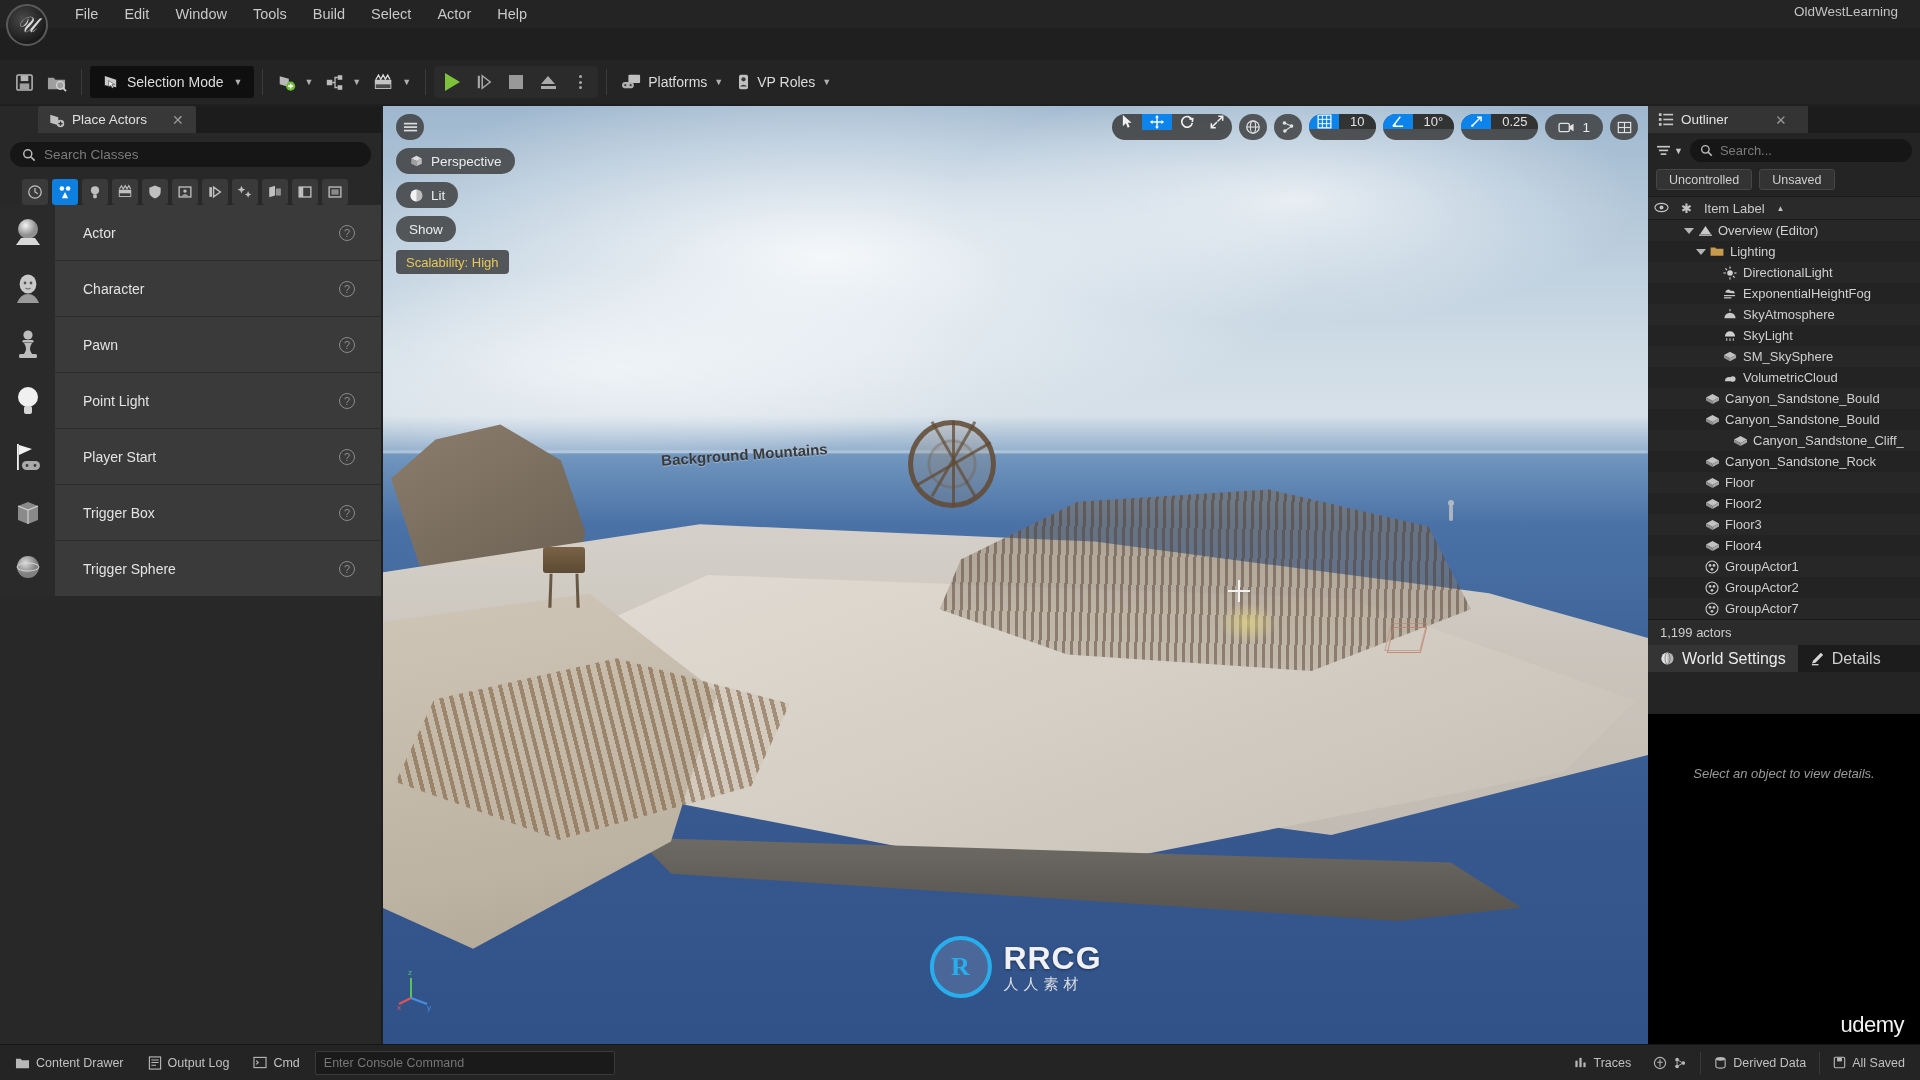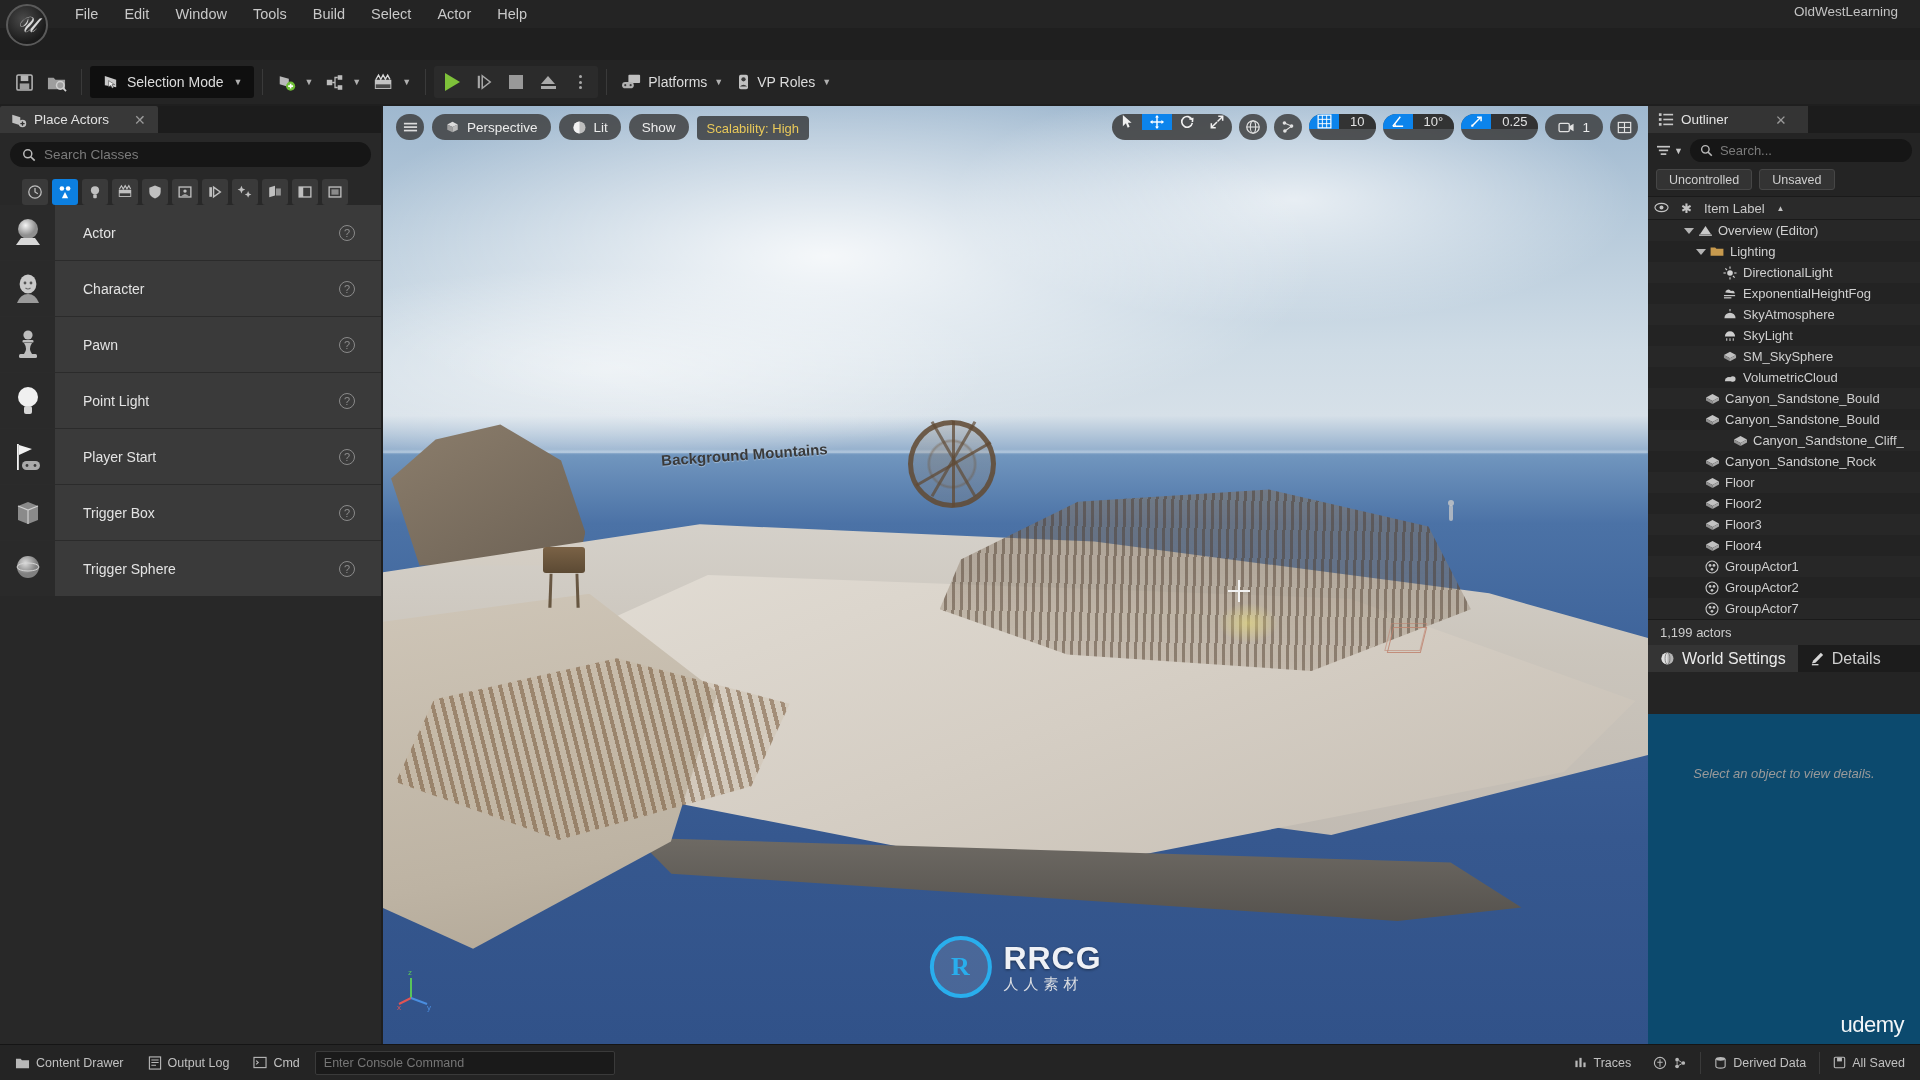--- a/index.html
+++ b/index.html
@@ -91,21 +91,21 @@
     content: ""; position: absolute; bottom: 0; left: 0; width: 15px; height: 2.5px; background: #aaa;
   }
   .dots3 { display: flex; flex-direction: column; gap: 2.5px; align-items: center; }
   .dots3 i { width: 3px; height: 3px; border-radius: 50%; background: #a8a8a8; display: block; }
 
   
   .place-panel {
     position: absolute; left: 0; top: 106px; width: 381px; bottom: 36px;
     background: #282828;
   }
-  .panel-tabrow { height: 27px; background: #1c1c1c; position: relative; }
+  .panel-tabrow { height: 27px; background: #1c1c1c; position: relative; margin-left: 38px; }
   .panel-tab {
     position: absolute; left: 0; top: 0; height: 27px; display: flex; align-items: center;
     background: #383838; padding: 0 12px 0 10px; gap: 7px; font-size: 13.5px; color: #e0e0e0;
     border-top-left-radius: 2px; border-top-right-radius: 2px;
   }
   .panel-close { font-size: 14px; color: #9a9a9a; margin-left: 18px; }
   .search-box {
     margin: 9px 10px 0 10px; height: 25px; background: #161616; border-radius: 13px;
     display: flex; align-items: center; padding: 0 12px; gap: 8px;
   }
@@ -262,21 +262,21 @@
     content:""; position:absolute; left:-1px; top:-5px; width:6px; height:6px;
     border-radius:50%; background: rgba(200,200,200,.8);
   }
   
   .crosshair { position: absolute; left: 66.8%; top: 50.5%; width: 22px; height: 22px; }
   .crosshair::before { content:""; position:absolute; left:10px; top:0; width:2px; height:22px; background:#f2f2f2; }
   .crosshair::after  { content:""; position:absolute; left:0; top:10px; width:22px; height:2px; background:#f2f2f2; }
 
   
   .vp-tb-left {
-    position: absolute; left: 13px; top: 8px; display: flex; align-items: flex-end; gap: 8px;
+    position: absolute; left: 13px; top: 8px; display: flex; align-items: flex-start; gap: 8px; flex-direction: column;
   }
   .vp-pill {
     height: 26px; border-radius: 13px; background: rgba(58,58,58,.82);
     display: flex; align-items: center; padding: 0 13px; gap: 7px;
     font-size: 13.5px; color: #ececec;
   }
   .vp-round {
     width: 28px; height: 26px; border-radius: 13px; background: rgba(58,58,58,.82);
     display: flex; align-items: center; justify-content: center; color: #ddd;
   }
@@ -1158,21 +1158,21 @@
         <span>World Settings</span>
       </div>
       <div class="det-tab">
         <svg width="15" height="15" viewBox="0 0 16 16">
           <path d="M2 13.4 L3.4 10 L11.6 1.8 L14 4.2 L5.8 12.4 Z" fill="#d6d6d6"></path>
           <path d="M2 14.6 H9" stroke="#d6d6d6" stroke-width="1.4"></path>
         </svg>
         <span>Details</span>
       </div>
     </div>
-    <div style="position:absolute;left:0;right:0;bottom:0;top:auto;height:330px;background:#0c4a6e">
+    <div style="position:absolute;left:0;right:0;bottom:0;top:auto;height:330px;background:#000000">
       <div class="det-hint">Select an object to view details.</div>
     </div>
   </div>
 
   <div class="udemy-wm">udemy</div>
 
   <div class="statusbar">
     <div class="sb-item">
       <svg width="15" height="14" viewBox="0 0 16 15">
         <path d="M1 3 h5 l1.4 1.6 h7.6 V13 H1 Z" fill="#b8b8b8"></path>

